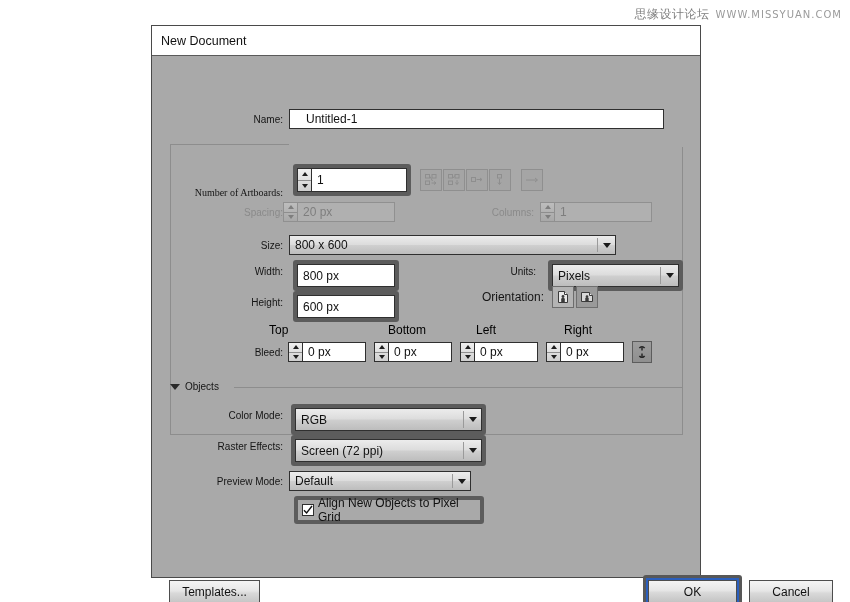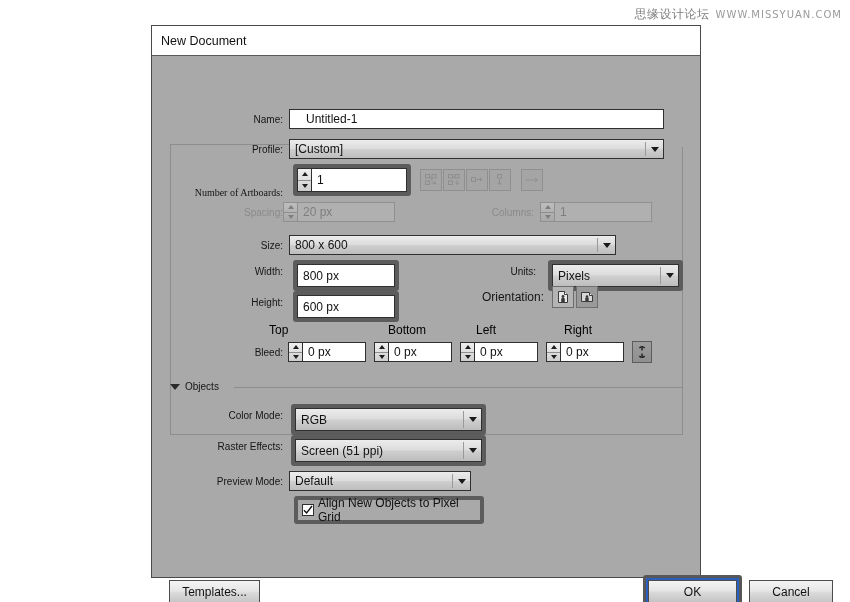--- a/index.html
+++ b/index.html
@@ -180,30 +180,20 @@
 
     <div id="groupbox">
       <div class="notch"></div>
     </div>
 
     <div class="row" style="left:0px;top:53px;width:513px;">
       <span class="lbl" style="width:131px;">Name:</span>
       <div class="tin" style="margin-left:6px;width:375px;padding-left:16px;">Untitled-1</div>
     </div>
 
-    <div class="row" style="left:0px;top:83px;width:513px;">
-      <span class="lbl" style="width:131px;">Profile:</span>
-      <div class="combo" style="margin-left:6px;width:375px;">
-        <span class="txt">[Custom]</span>
-        <span class="sep"></span>
-        <span class="arrw">
-            <i class="caret"></i>
-          </span>
-      </div>
-    </div>
 
     <div class="row" style="left:0px;top:131px;font-family:Liberation Serif, serif;">
       <span class="lbl" style="width:131px;">Number of Artboards:</span>
     </div>
     <div class="ringbox" style="left:141px;top:108px;width:118px;height:32px;">
       <div style="display:flex;width:100%;height:100%;background:#fff;box-sizing:border-box;border:1px solid #2f2f2f;">
         <div class="spin" style="height:100%;border:none;border-right:1px solid #2f2f2f;">
           <div class="half top">
               <i class="tri-up"></i>
             </div>
@@ -424,21 +414,21 @@
             <i class="caret"></i>
           </span>
       </div>
     </div>
 
     <div class="row" style="left:0px;top:385px;">
       <span class="lbl" style="width:131px;">Raster Effects:</span>
     </div>
     <div class="ringbox" style="left:139px;top:379px;width:195px;height:31px;">
       <div class="combo" style="width:100%;height:100%;">
-        <span class="txt">Screen (51 ppi)</span>
+        <span class="txt">Screen (72 ppi)</span>
         <span class="sep"></span>
         <span class="arrw">
             <i class="caret"></i>
           </span>
       </div>
     </div>
 
     <div class="row" style="left:0px;top:415px;">
       <span class="lbl" style="width:131px;">Preview Mode:</span>
       <div class="combo" style="margin-left:6px;width:182px;">

